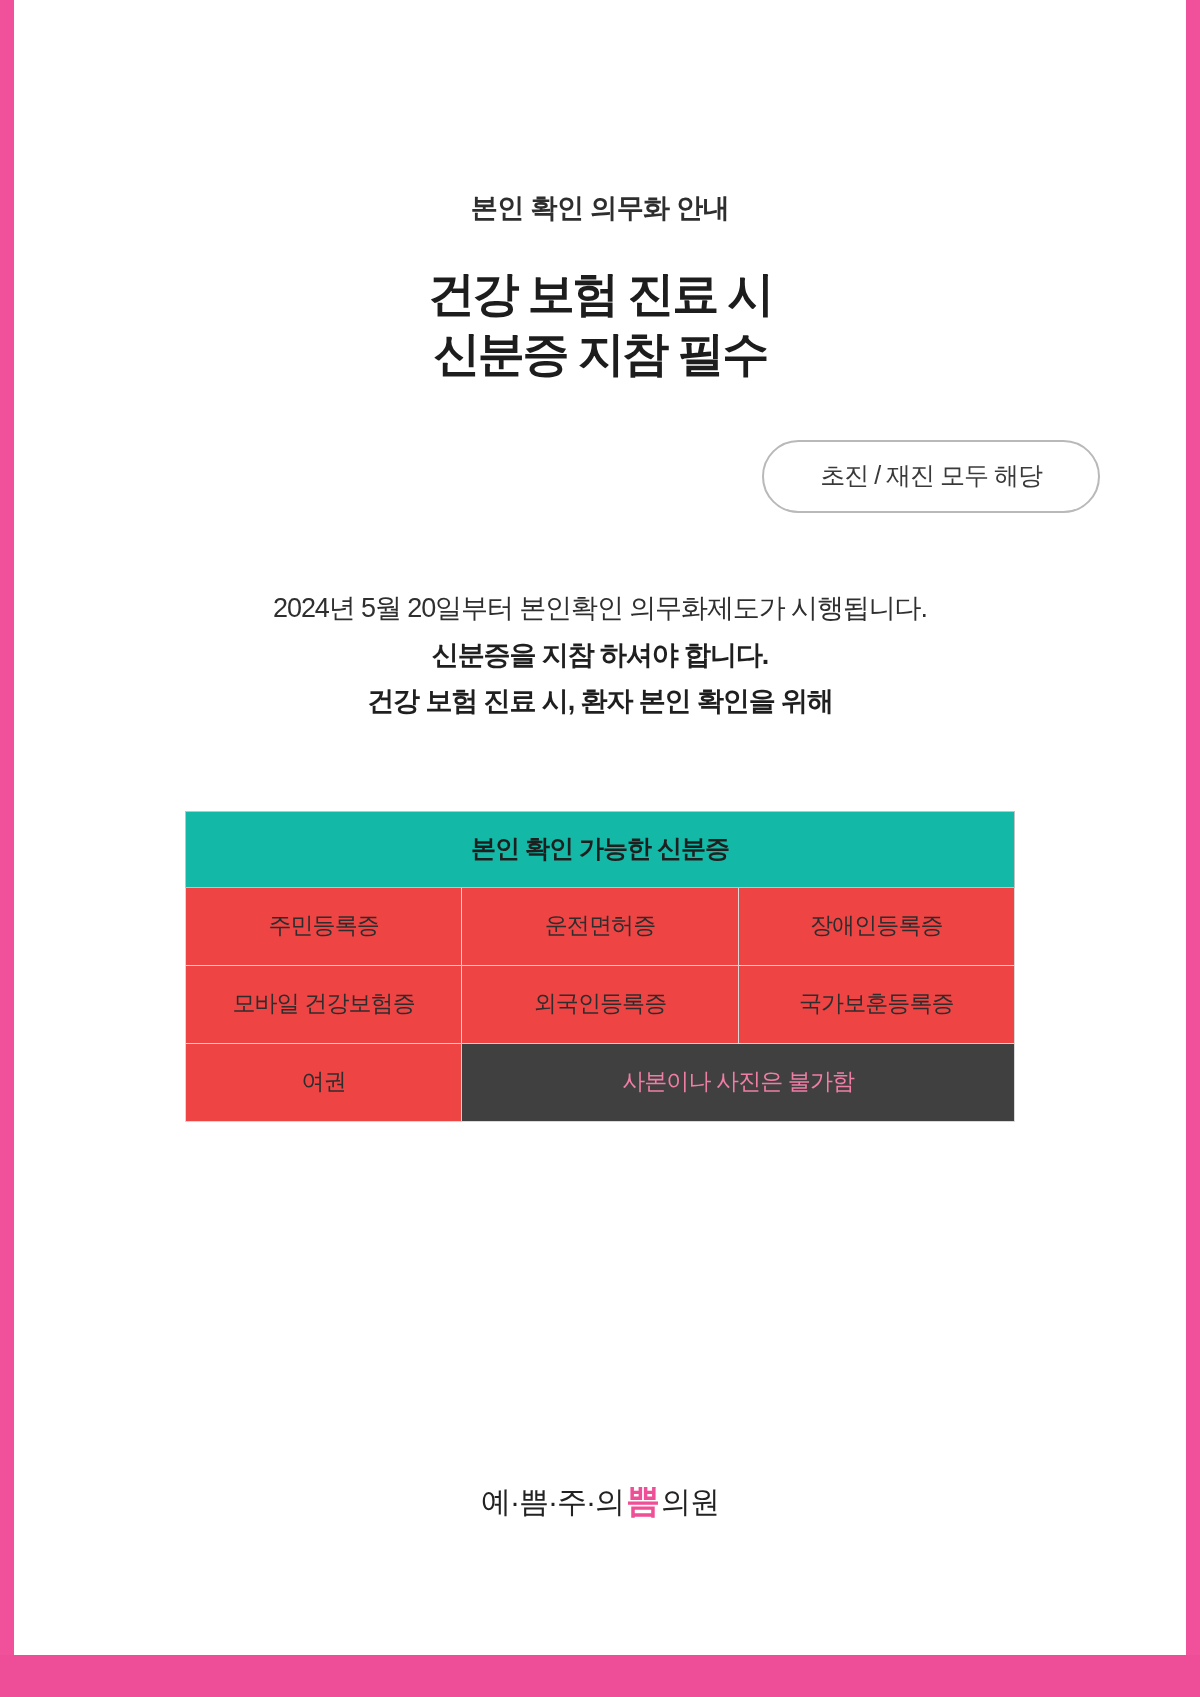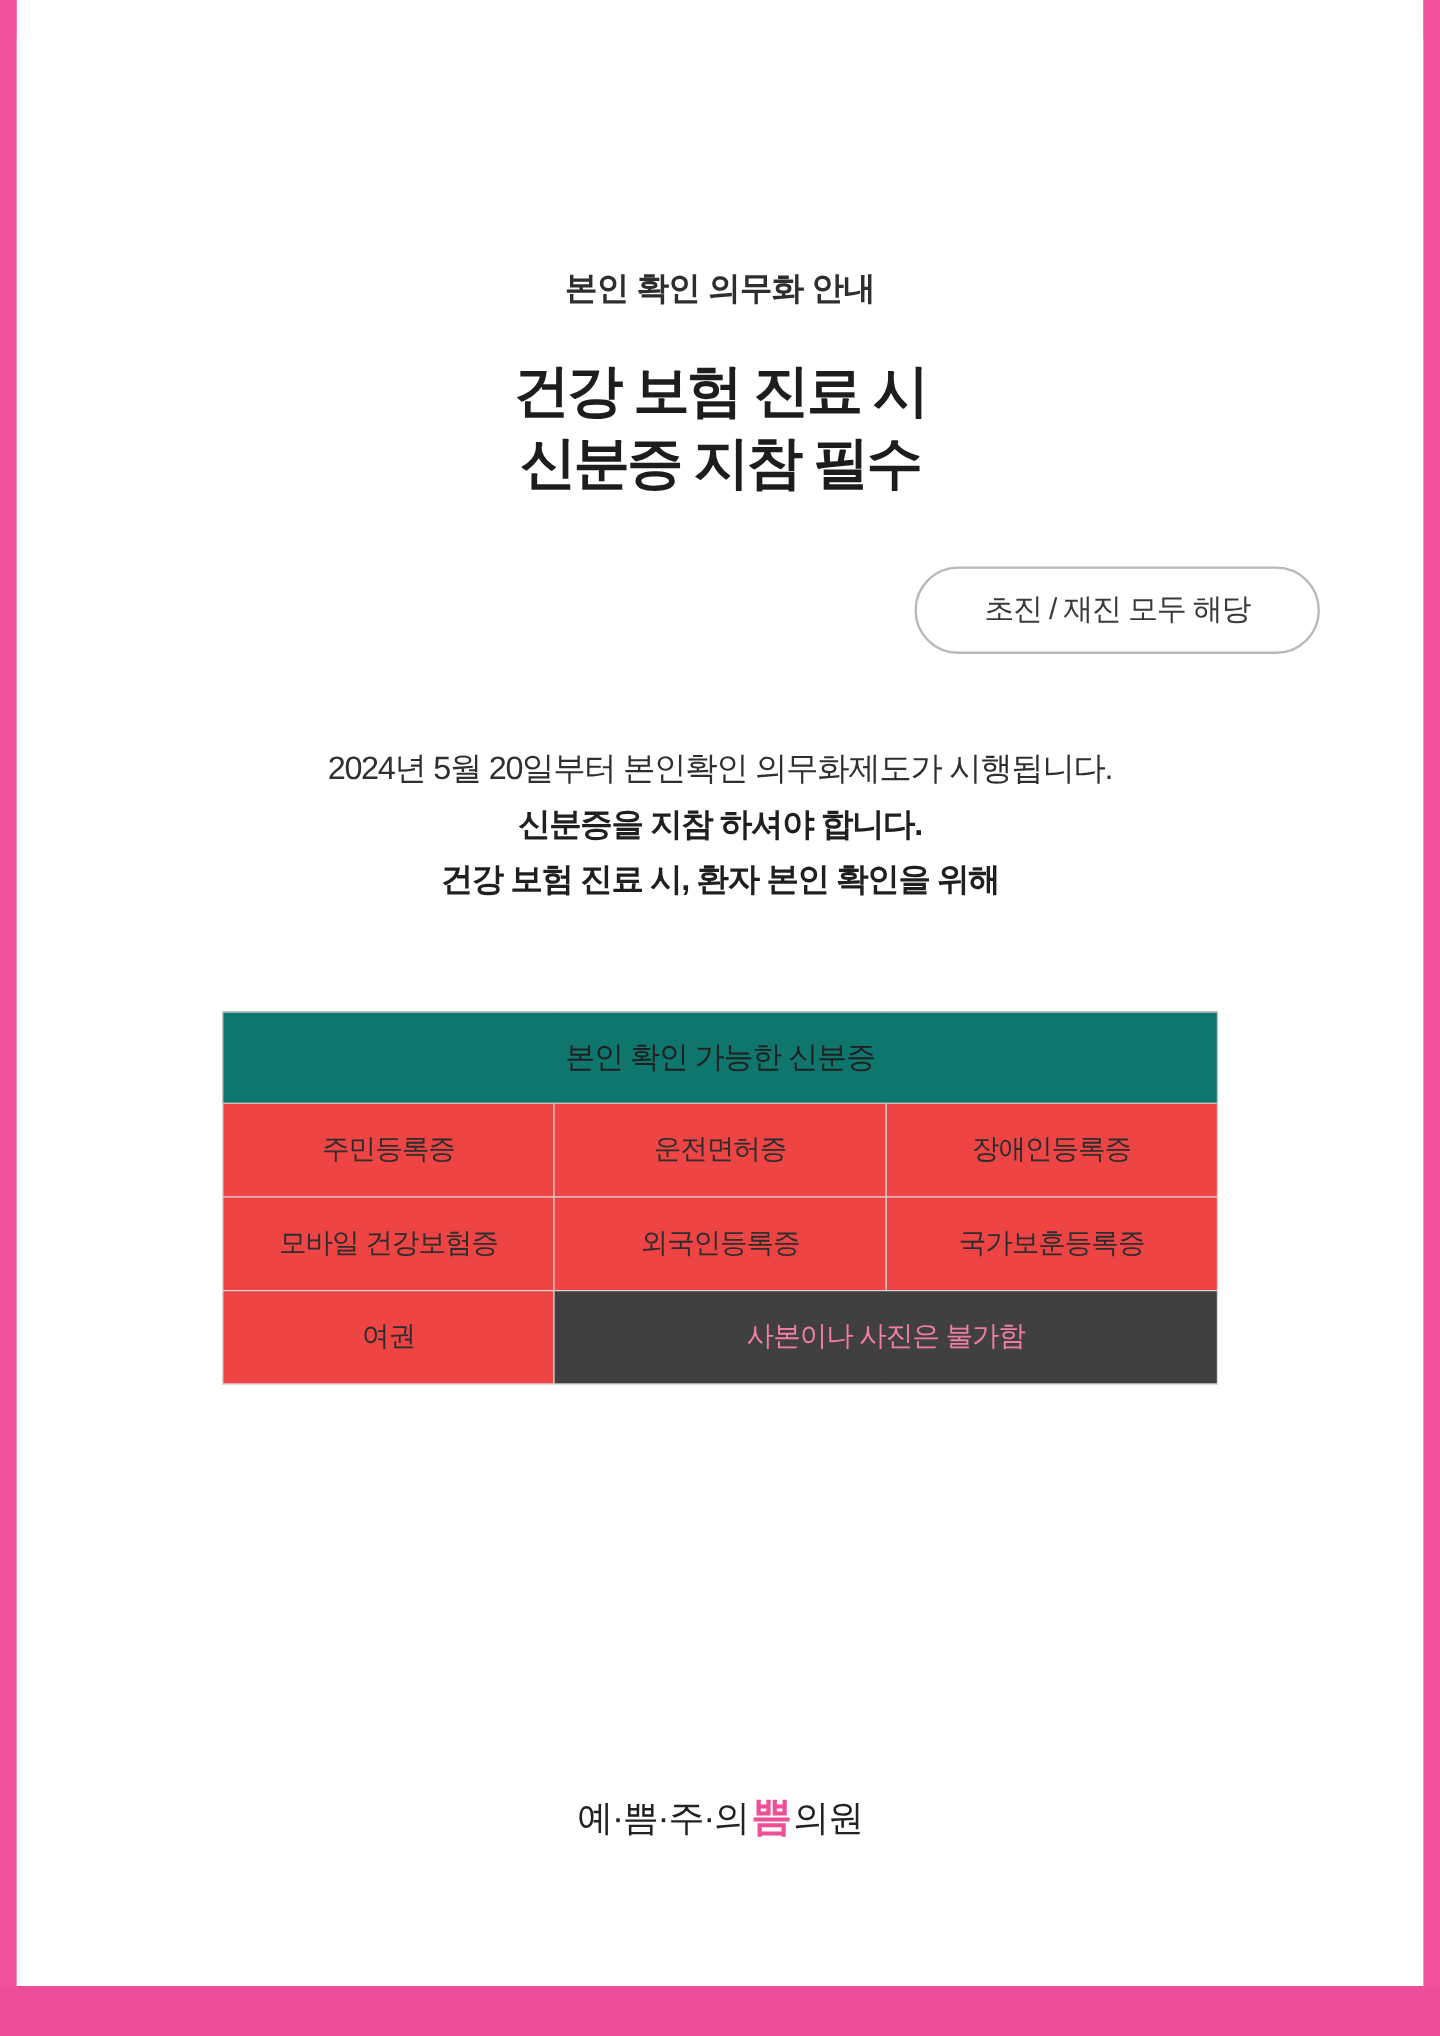--- a/index.html
+++ b/index.html
@@ -37,21 +37,20 @@
   }
 
   .page {
     position: absolute;
     left: 14px;
     right: 14px;
     top: 0;
     bottom: 42px;
     background: #ffffff;
     padding: 0;
-    margin-top: 32px;
   }
 
   .content {
     width: 1000px;
     margin: 0 auto;
     padding-top: 190px;
     text-align: center;
   }
 
   .eyebrow {
@@ -102,24 +101,24 @@
     margin: 86px auto 0 auto;
     width: 830px;
   }
   table.idtable {
     width: 100%;
     border-collapse: collapse;
     table-layout: fixed;
     border: 1px solid #d2d2d2;
   }
   table.idtable th {
-    background: #0f766e;
+    background: #14b8a6;
     border: 1px solid #c2c2c2;
     font-size: 25px;
-    font-weight: 400;
+    font-weight: 700;
     letter-spacing: -1px;
     color: #1f1f1f;
     padding: 20px 0 22px 0;
   }
   table.idtable td {
     border: 1px solid #d8d8d8;
     font-size: 23px;
     font-weight: 400;
     letter-spacing: -0.9px;
     color: #2d2d2d;
@@ -129,21 +128,21 @@
   }
   table.idtable td.note {
     background: #404040;
     color: #ef7da6;
   }
 
   .footer-logo {
     position: absolute;
     left: 0;
     right: 0;
-    bottom: 118px;
+    bottom: 131px;
     text-align: center;
     font-size: 30px;
     letter-spacing: -1px;
     color: #222;
     font-weight: 500;
   }
   .footer-logo .accent {
     color: #ef4f96;
     font-weight: 800;
     font-size: 34px;

